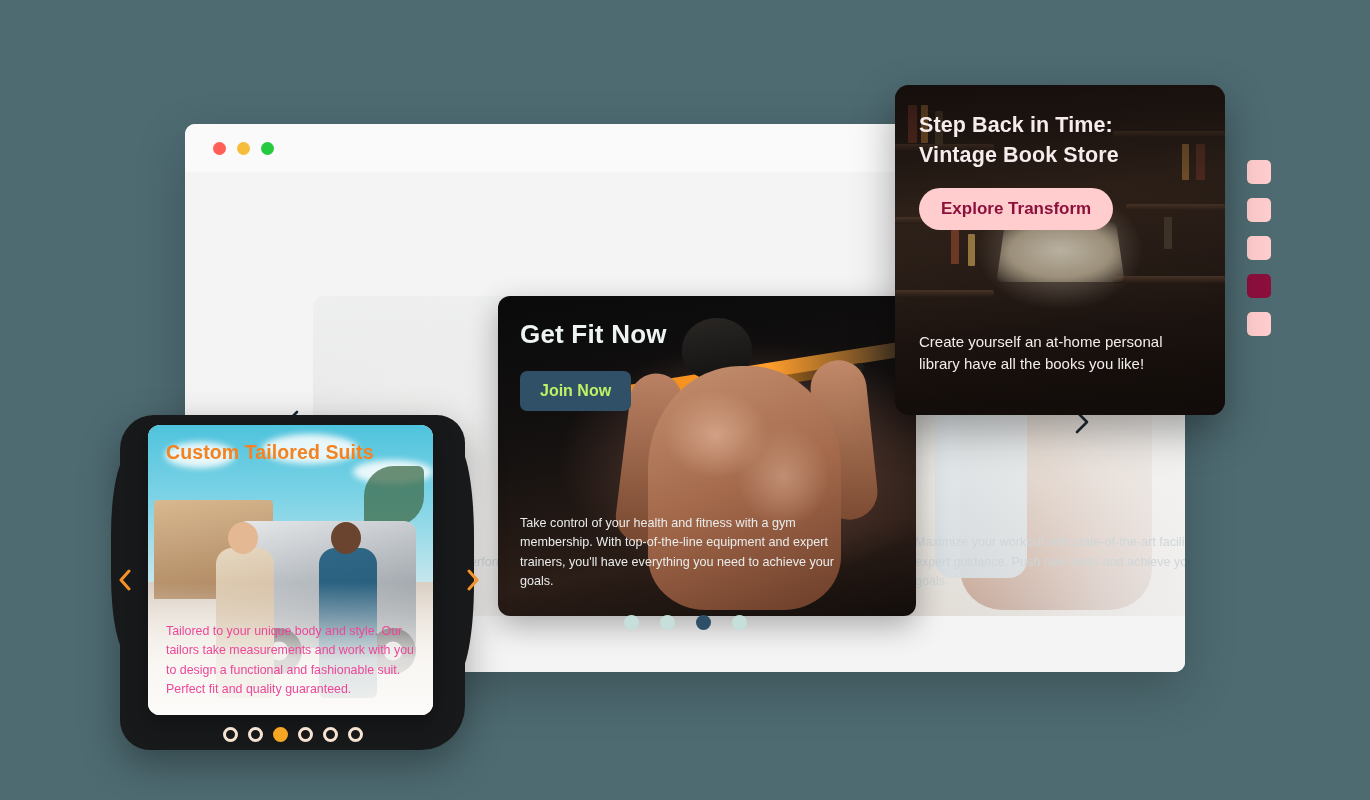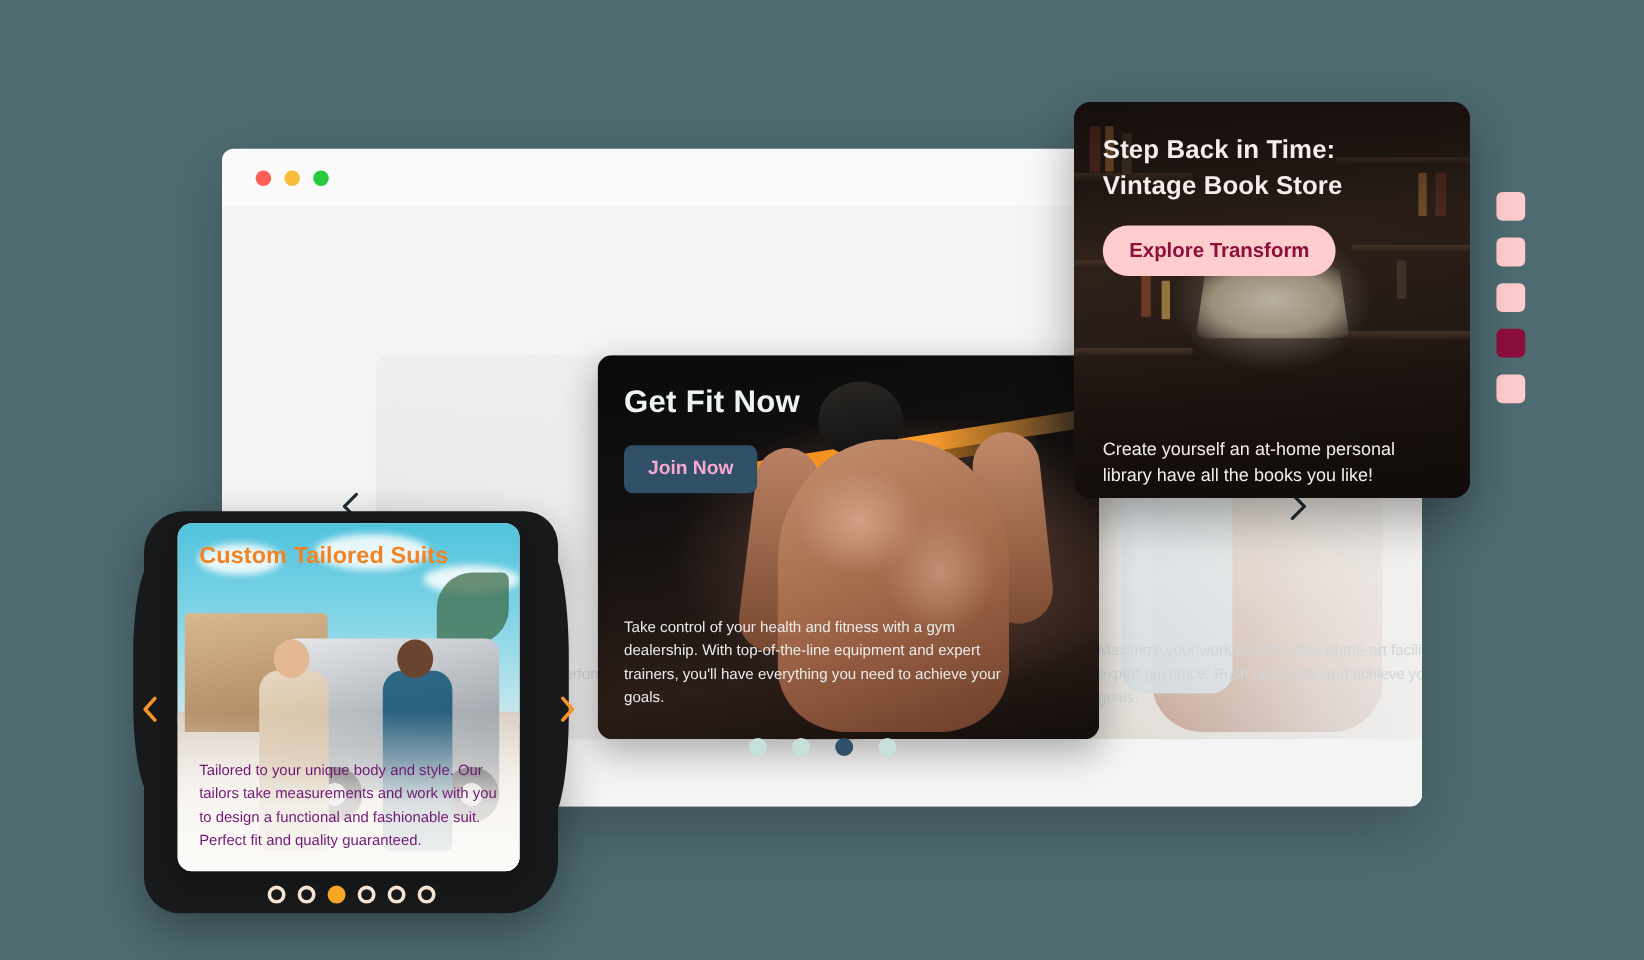--- a/index.html
+++ b/index.html
@@ -180,21 +180,21 @@
     letter-spacing: .2px; line-height: 1.15;
   }
   .slide-sub {
     margin-top: 15px;
     font-size: 14.5px; color: #e7eceb; line-height: 1.35;
     max-width: 230px;
   }
   .slide-cta {
     margin-top: 21px;
     align-self: flex-start;
-    background: #2f5066; color: #f9a8d4;
+    background: #2f5066; color: #bef264;
     border: none; border-radius: 7px;
     padding: 11px 20px;
     font-size: 16px; font-weight: 700;
     font-family: "Liberation Sans", sans-serif;
     cursor: pointer;
   }
   .slide-desc {
     margin-top: auto;
     font-size: 12.6px; color: #e9eceb;
     line-height: 1.55; max-width: 330px;
@@ -241,21 +241,21 @@
     background: linear-gradient(180deg,#5a4130,#2e211a);
     border-radius: 2px;
   }
   .bk { position: absolute; border-radius: 1px; }
   .bookcard .overlay {
     position: absolute; inset: 0;
     background: linear-gradient(180deg, rgba(18,12,10,.72) 0%, rgba(18,12,10,.28) 38%, rgba(18,12,10,.25) 62%, rgba(18,12,10,.80) 100%);
   }
   .book-content {
     position: absolute; inset: 0;
-    padding: 26px 24px 8px;
+    padding: 26px 24px 41px;
     display: flex; flex-direction: column; z-index: 3;
   }
   .book-title {
     font-size: 21.5px; font-weight: 700; color: #f6ecec;
     line-height: 1.38; letter-spacing: .1px;
   }
   .book-cta {
     margin-top: 18px; align-self: flex-start;
     background: #ffcdcd; color: #8c0f3c;
     border: none; border-radius: 22px;
@@ -265,21 +265,21 @@
     cursor: pointer;
   }
   .book-desc {
     margin-top: auto;
     font-size: 15px; color: #f2eceb; line-height: 1.42;
   }
 
   
   .suitswrap {
     position: absolute;
-    left: 120px; top: 426px;
+    left: 120px; top: 415px;
     width: 345px; height: 335px;
     z-index: 40;
   }
   .suits-blob {
     position: absolute;
     left: 0; top: 0; width: 100%; height: 100%;
     background: #17191b;
     border-radius: 34px 28px 44px 30px;
     filter: blur(0.4px);
     box-shadow: 0 14px 38px rgba(0,0,0,.35);
@@ -357,21 +357,21 @@
     position: absolute; inset: 0;
     padding: 16px 18px 16px;
     display: flex; flex-direction: column; z-index: 3;
   }
   .suits-title {
     font-size: 19.5px; font-weight: 700; color: #f58220;
     letter-spacing: .1px;
   }
   .suits-desc {
     margin-top: auto;
-    font-size: 12.4px; color: #701a75; line-height: 1.55;
+    font-size: 12.4px; color: #ec4899; line-height: 1.55;
   }
   .suits-arrow {
     position: absolute; top: 152px;
     width: 26px; height: 26px;
     display: flex; align-items: center; justify-content: center;
     color: #f59327; z-index: 6; cursor: pointer; background: none; border: none;
   }
   .suits-prev { left: -8px; }
   .suits-next { left: 340px; }
   .suits-dots {
@@ -434,21 +434,21 @@
             <div class="bar"></div>
               <div class="bar2"></div>
             <div class="head"></div>
               <div class="armL"></div>
               <div class="armR"></div>
             <div class="torso"></div>
           </div>
           <div class="slide-content">
             <div class="slide-title">Get Fit Now</div>
             <button class="slide-cta">Join Now</button>
-            <div class="slide-desc">Take control of your health and fitness with a gym dealership. With top-of-the-line equipment and expert trainers, you'll have everything you need to achieve your goals.</div>
+            <div class="slide-desc">Take control of your health and fitness with a gym membership. With top-of-the-line equipment and expert trainers, you'll have everything you need to achieve your goals.</div>
           </div>
         </div>
 
         <div class="slide slide-3">
           <div class="art art-fit">
             <div class="body"></div>
               <div class="jacket"></div>
               <div class="top"></div>
           </div>
           <div class="slide-content">

